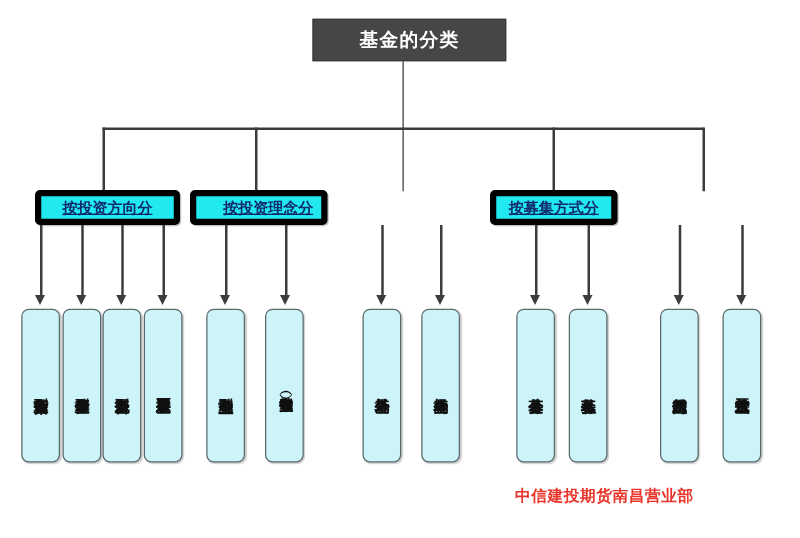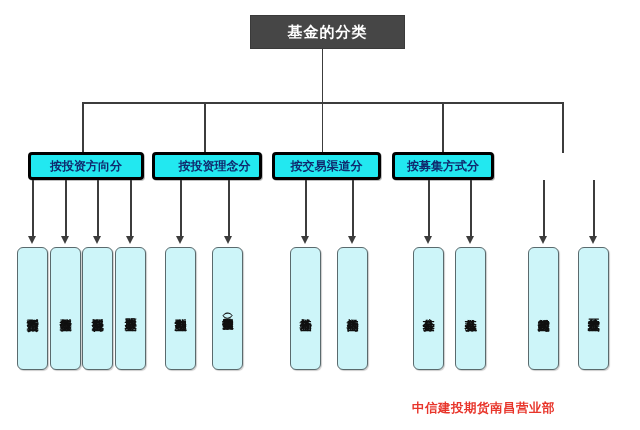--- a/index.html
+++ b/index.html
@@ -34,30 +34,31 @@
     justify-content: center;
     box-sizing: border-box;
   }
 
   
   .cat-box {
     position: absolute;
     top: 152px;
     height: 28px;
     background: #22e8f0;
-    border: 3px solid #000000;
+    border: 5px solid #000000;
     border-radius: 4px;
     color: #102a6e;
     font-size: 12px;
     font-weight: bold;
     display: flex;
     align-items: center;
     justify-content: center;
     box-sizing: border-box;
     box-shadow: 1px 1px 0 rgba(0,0,0,0.25);
+    text-decoration: underline;
   }
 
   
   .leaf-box {
     position: absolute;
     top: 247px;
     height: 123px;
     background: #cdf5f9;
     border: 1.5px solid #5a6a6d;
     border-radius: 6px;
@@ -104,21 +105,21 @@
     height: 0;
     border-left: 4.5px solid transparent;
     border-right: 4.5px solid transparent;
     border-top: 8px solid #3c3c3c;
   }
 
   
   .footer-note {
     position: absolute;
     left: 412px;
-    top: 400px;
+    top: 389px;
     font-size: 12.5px;
     font-weight: bold;
     color: #e8352b;
     letter-spacing: 0.5px;
     white-space: nowrap;
   }
 </style>
 </head>
 <body>
 
@@ -133,21 +134,20 @@
   <div class="vline" style="left:82px;  top:102px; height:51px;"></div>
   <div class="vline" style="left:204px; top:102px; height:51px;"></div>
   <div class="vline" style="left:321.5px; top:102px; height:51px;"></div>
   <div class="vline" style="left:442px; top:102px; height:51px;"></div>
   <div class="vline" style="left:562px; top:102px; height:51px;"></div>
 
   <div class="cat-box" style="left:28px; width:116px;">按投资方向分</div>
 
   <div class="cat-box" style="left:152px; width:110px;padding-left:15px;">按投资理念分</div>
 
-  <div class="cat-box" style="left:272px; width:109px;">按交易渠道分</div>
 
   <div class="cat-box" style="left:392px; width:102px;">按募集方式分</div>
 
 
   <div class="arrow-line" style="left:32px; top:180px; height:57px;"></div>
   <div class="arrow-head" style="left:28px; top:236px;"></div>
 
   <div class="arrow-line" style="left:65px; top:180px; height:57px;"></div>
   <div class="arrow-head" style="left:61px; top:236px;"></div>
 

